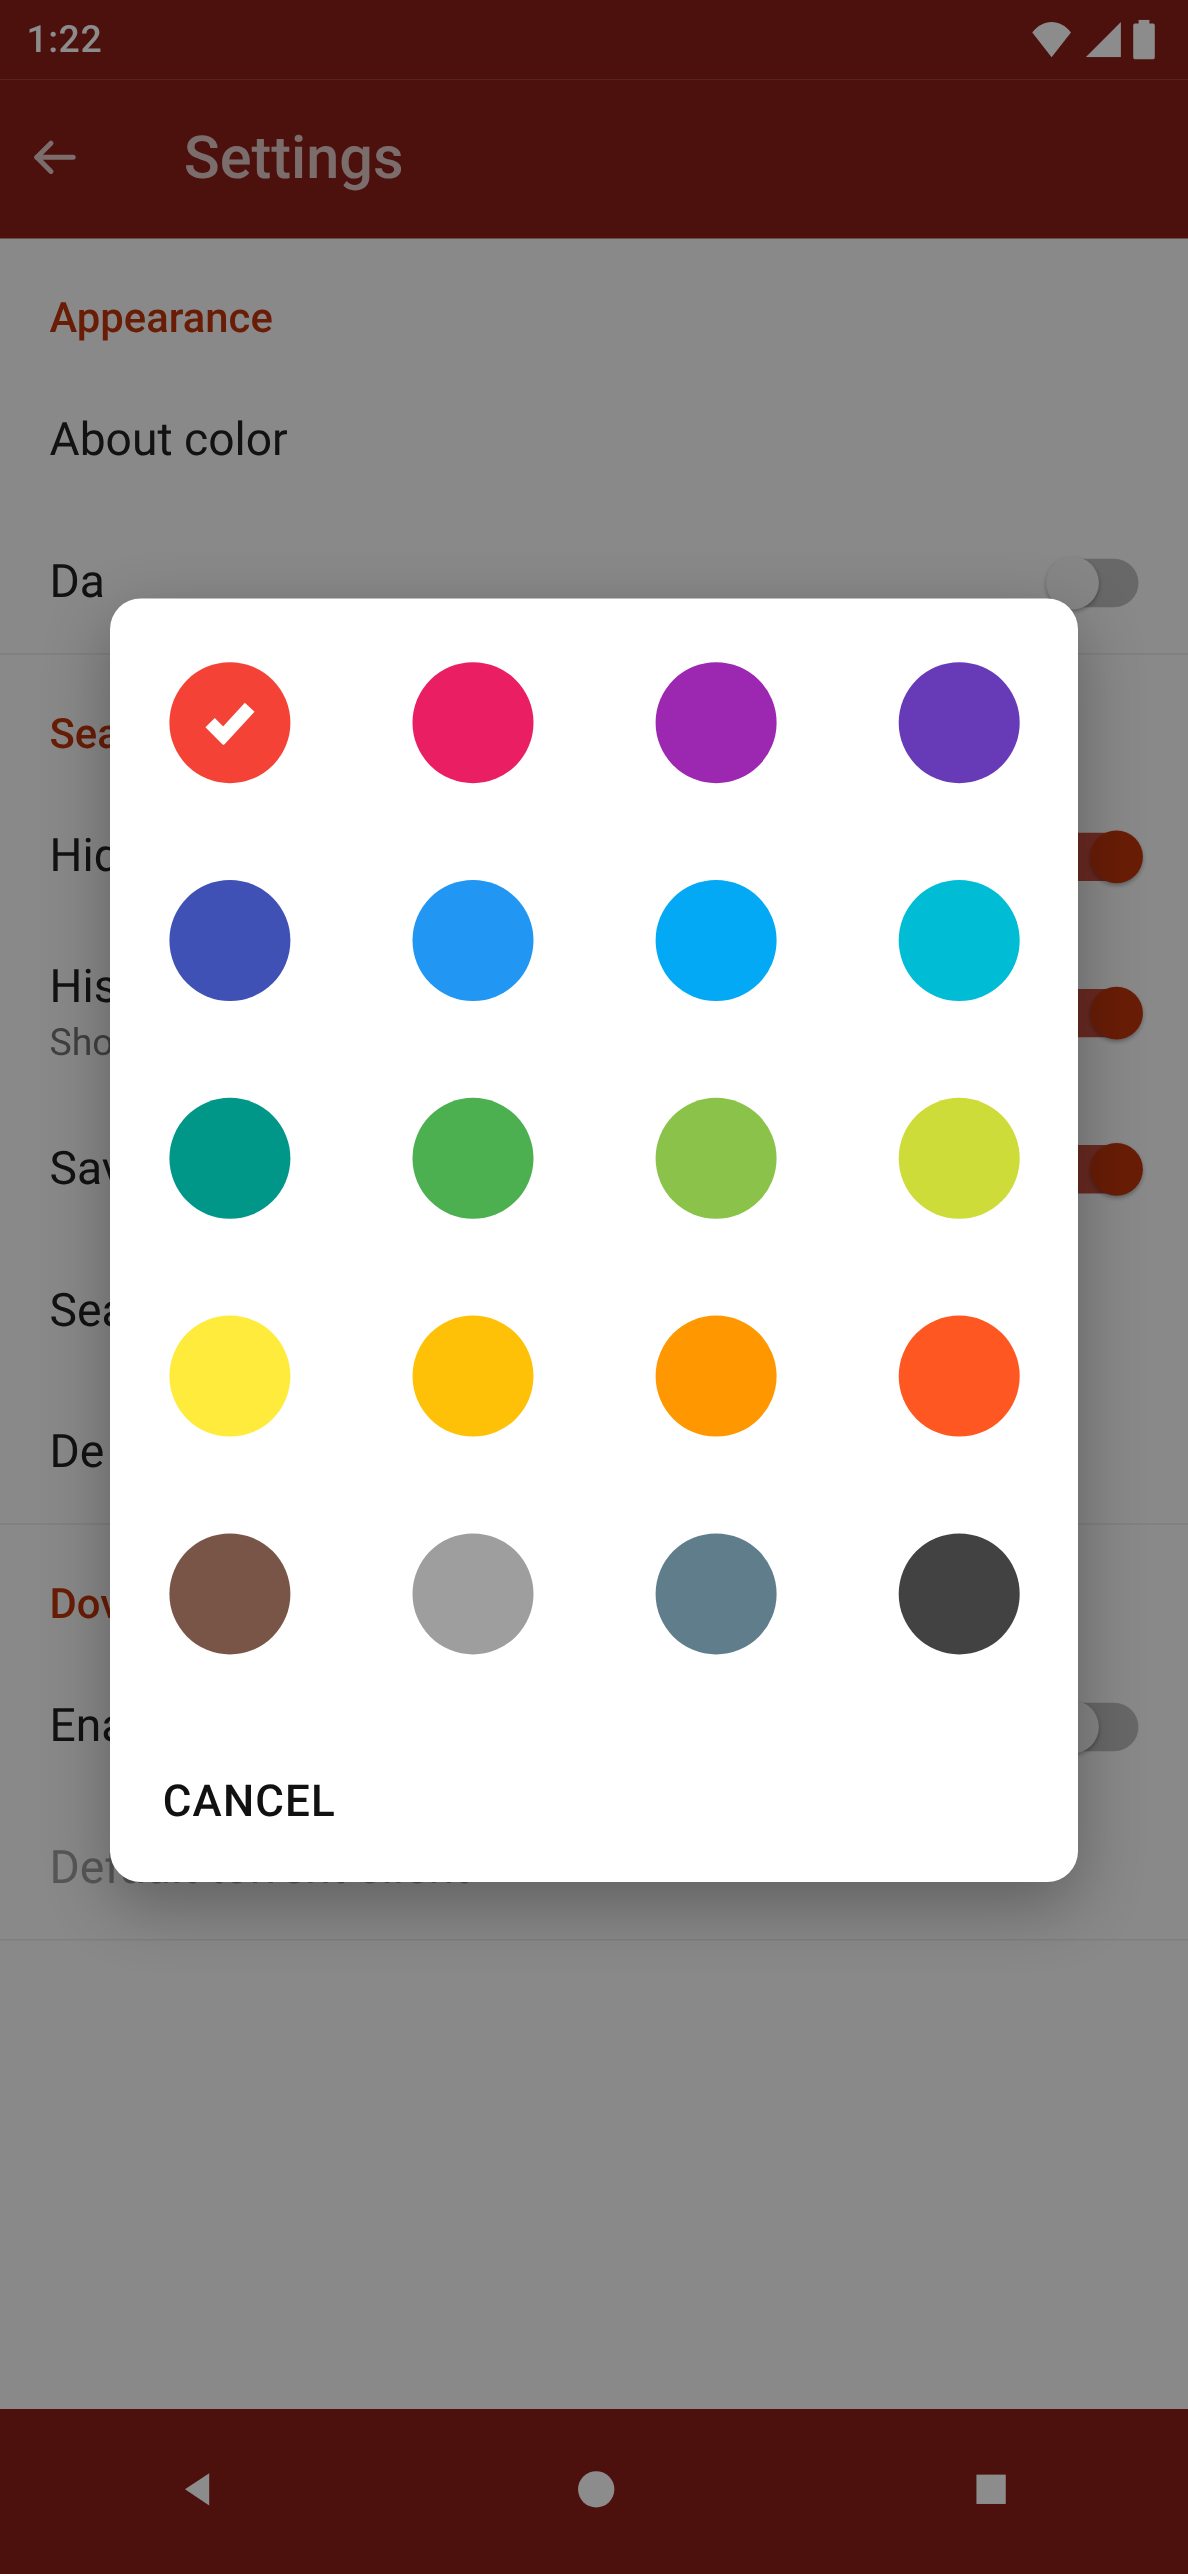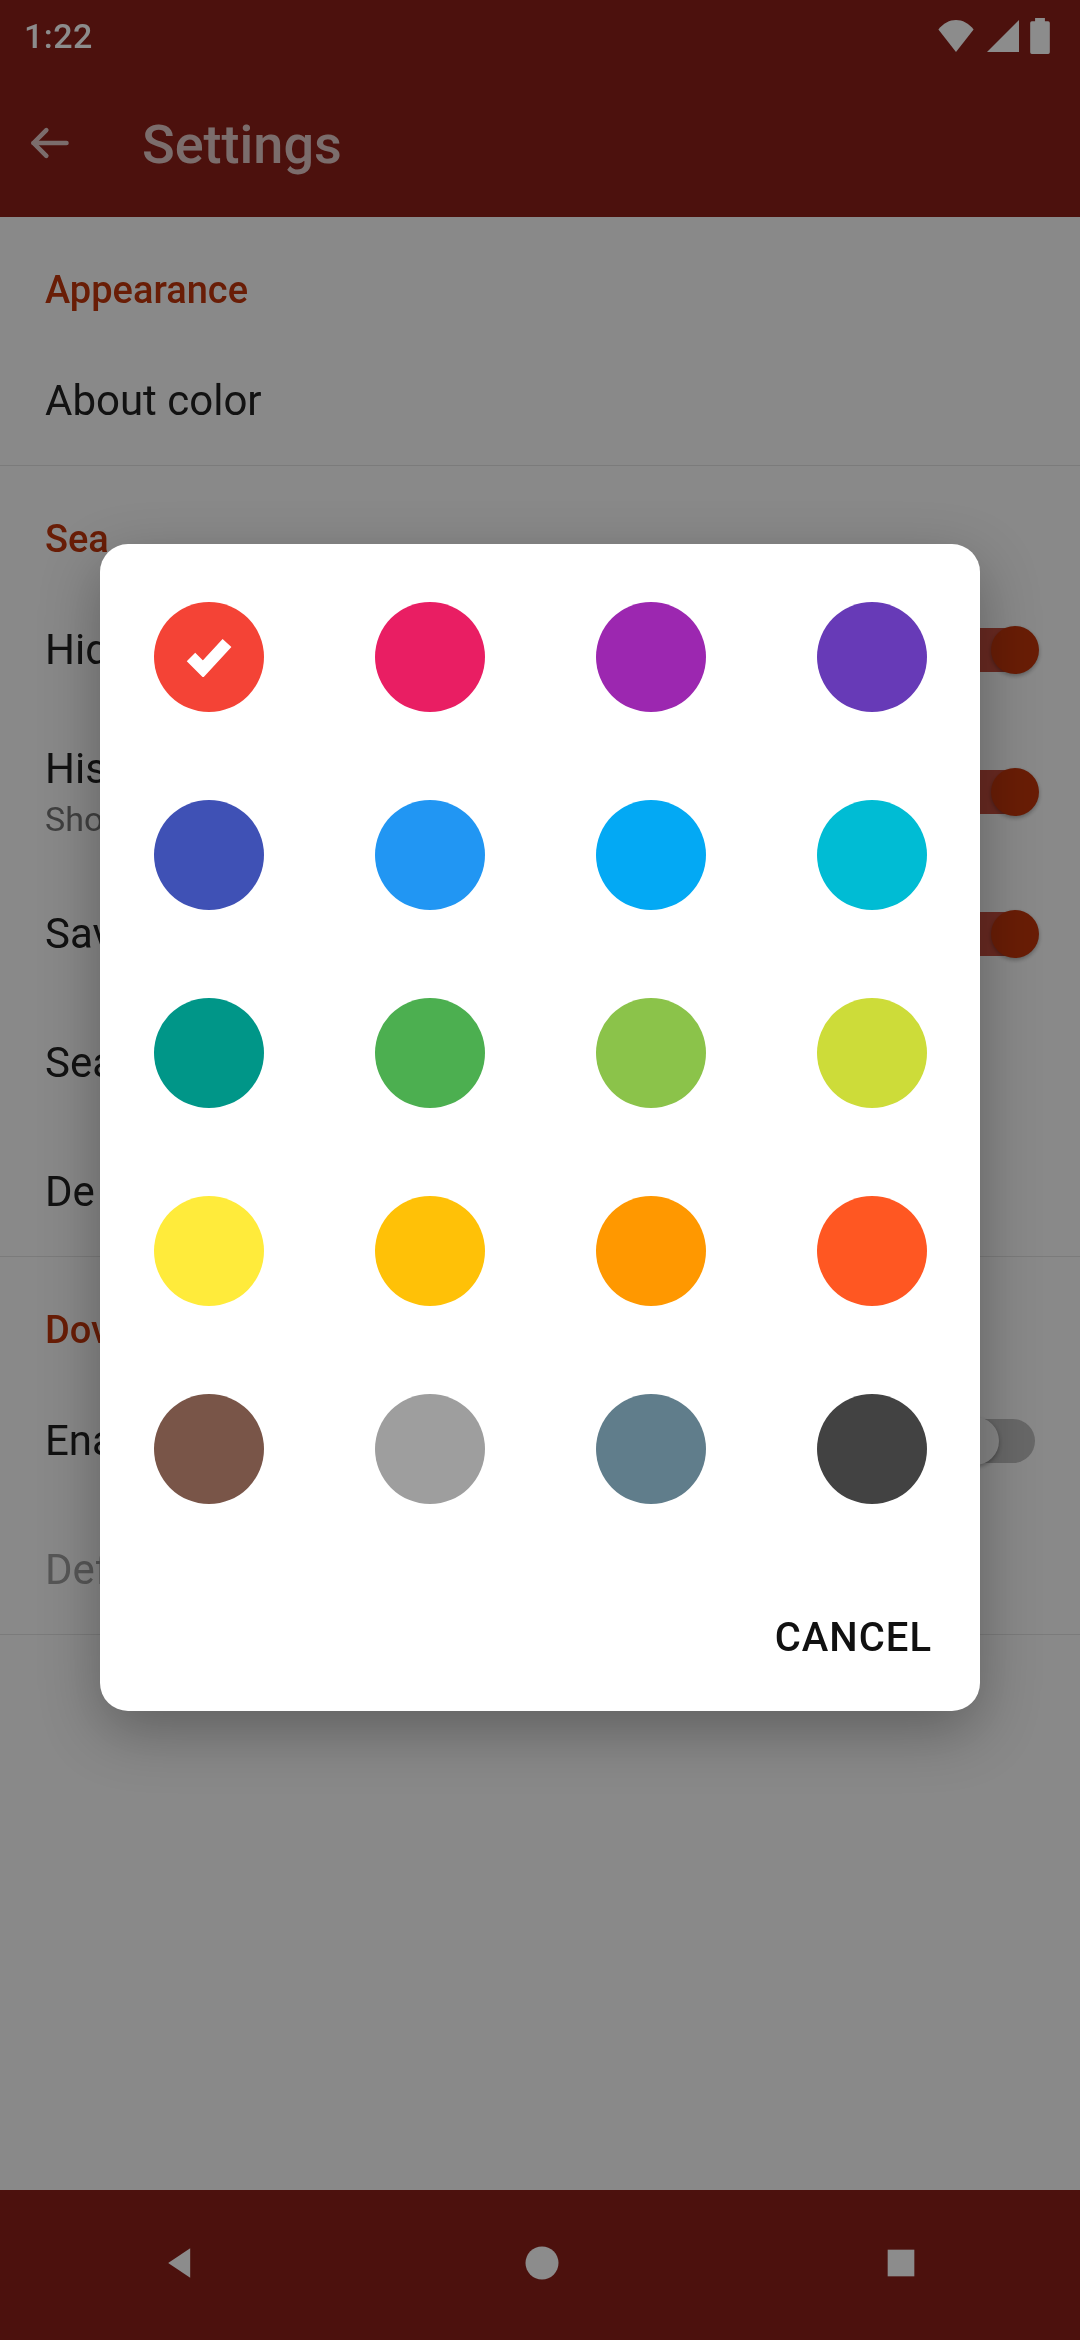--- a/index.html
+++ b/index.html
@@ -21,21 +21,21 @@
   .status-right { display: flex; align-items: center; gap: 10px; }
   .status-right svg { fill: #fff; }
 
   
   .app-bar {
     height: 145px;
     background: #8a1f18;
     display: flex;
     align-items: center;
     padding: 0 28px;
-    gap: 70px;
+    gap: 95px;
   }
   .app-bar .back { color: #fff; opacity: 0.75; }
   .app-bar .title {
     color: #fff;
     opacity: 0.75;
     font-size: 54px;
     font-weight: 500;
   }
 
   
@@ -113,21 +113,21 @@
     display: flex; align-items: center; justify-content: center;
     cursor: pointer;
   }
   .color-swatch svg { stroke: #fff; stroke-width: 6; fill: none; }
   .dialog-actions {
     display: flex;
     padding-top: 40px;
   }
   .dialog-actions .btn {
     flex: 1;
-    text-align: right;
+    text-align: left;
     font-size: 40px;
     font-weight: 500;
     letter-spacing: 1px;
     color: #111;
     padding: 20px 0;
     cursor: pointer;
   }
 </style>
 </head>
 <body>
@@ -154,20 +154,24 @@
         <polyline points="10 19 3 12 10 5"></polyline>
       </svg>
   </div>
   <div class="title">Settings</div>
 </div>
 
 <div class="content">
   <div class="section-header">Appearance</div>
   <div class="item">
     <span>About color</span>
+  </div>
+  <div class="item">
+    <span>Da</span>
+    <div class="switch off"></div>
   </div>
   <div class="divider"></div>
 
   <div class="section-header">Sea</div>
   <div class="item">
     <span>Hid</span>
     <div class="switch on"></div>
   </div>
   <div class="item" style="padding-top:30px;padding-bottom:30px;">
     <span>

